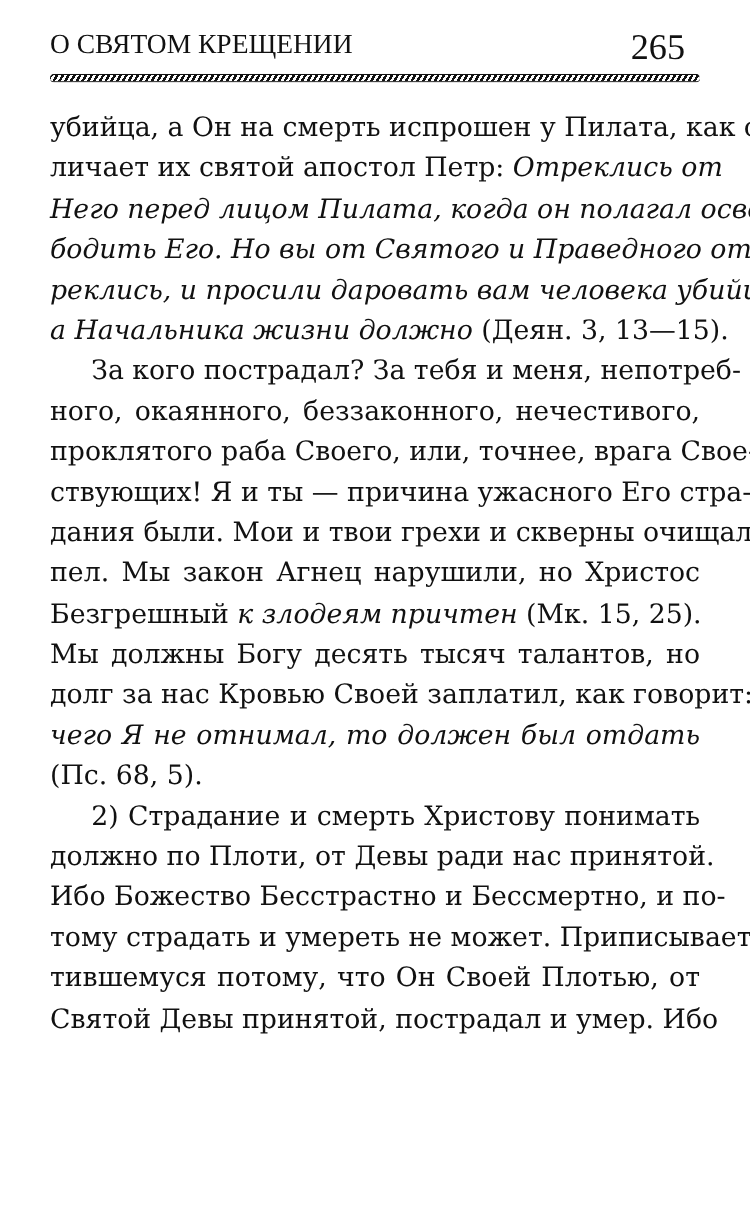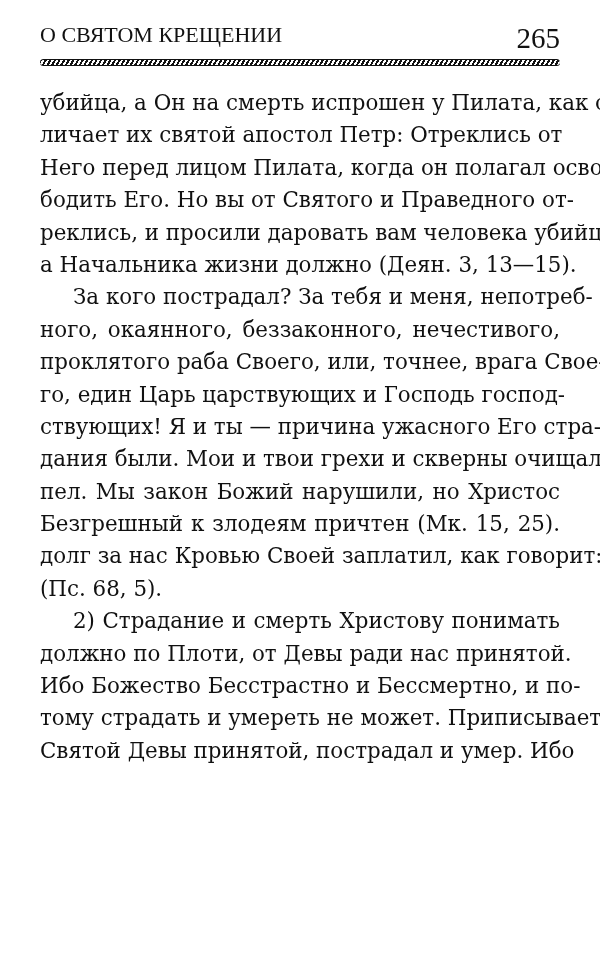--- a/index.html
+++ b/index.html
@@ -1,27 +1,27 @@
 <!DOCTYPE html>
 <html><head>
 <meta charset="utf-8">
 <style>
   html, body { margin: 0; padding: 0; background: #ffffff; }
   body { width: 600px; height: 971px; position: relative; overflow: hidden; color: #111; font-family: "DejaVu Serif", serif; }
-  .header { position: absolute; left: 40px; right: 40px; top: 22px; height: 24px; }
+  .header { position: absolute; left: 40px; right: 52px; top: 22px; height: 24px; }
   .running-title { position: absolute; left: 0; top: 0; font-family: "Liberation Serif", serif; font-size: 22px; letter-spacing: 0px; }
   .page-number { position: absolute; right: 0; top: 0; font-family: "Liberation Serif", serif; font-size: 29px; }
   .rule { position: absolute; left: 40px; right: 40px; top: 59px; height: 7px;
     background: repeating-linear-gradient(120deg, #111 0px, #111 2px, #fff 2px, #fff 4px);
     border-top: 1px solid #111; border-bottom: 1px solid #111; border-radius: 4px; box-sizing: border-box; }
   .body-text { position: absolute; left: 40px; width: 520px; top: 87px; font-size: 21.4px; line-height: 32.4px; }
   .line { display: block; white-space: nowrap; text-align: justify; text-align-last: justify; height: 32.4px; }
   .line.last { text-align-last: left; }
   .line.indent { padding-left: 33px; }
-  .i { }
+  .i { font-style: italic; }
 </style>
 </head>
 <body>
 
 <div class="header">
   <span class="running-title">О СВЯТОМ КРЕЩЕНИИ</span>
   <span class="page-number">265</span>
 </div>
 <div class="rule"></div>
 
@@ -31,28 +31,30 @@
       <span class="line"><span>личает их святой апостол Петр: </span><span class="i">Отреклись от</span></span>
       <span class="line"><span class="i">Него перед лицом Пилата, когда он полагал осво-</span></span>
       <span class="line"><span class="i">бодить Его. Но вы от Святого и Праведного от-</span></span>
       <span class="line"><span class="i">реклись, и просили даровать вам человека убийцу,</span></span>
       <span class="line last"><span class="i">а Начальника жизни должно</span><span> (Деян. 3, 13—15).</span></span>
     </div>
     <div>
       <span class="line indent"><span>За кого пострадал? За тебя и меня, непотреб-</span></span>
       <span class="line"><span>ного, окаянного, беззаконного, нечестивого,</span></span>
       <span class="line"><span>проклятого раба Своего, или, точнее, врага Свое-</span></span>
-      <span class="line"><span>го, един Царь царствующих и Господь господ-</span></span>
       <span class="line"><span>ствующих! Я и ты — причина ужасного Его стра-</span></span>
       <span class="line"><span>дания были. Мои и твои грехи и скверны очищал</span></span>
-      <span class="line"><span>пел. Мы закон Божий нарушили, но Христос</span></span>
+      <span class="line"><span>пел. Мы закон Агнец нарушили, но Христос</span></span>
       <span class="line"><span>Безгрешный </span><span class="i">к злодеям причтен</span><span> (Мк. 15, 25).</span></span>
+      <span class="line"><span>Мы должны Богу десять тысяч талантов, но</span></span>
       <span class="line"><span>долг за нас Кровью Своей заплатил, как говорит:</span></span>
+      <span class="line"><span class="i">чего Я не отнимал, то должен был отдать</span></span>
       <span class="line last"><span>(Пс. 68, 5).</span></span>
     </div>
     <div>
       <span class="line indent"><span>2) Страдание и смерть Христову понимать</span></span>
       <span class="line"><span>должно по Плоти, от Девы ради нас принятой.</span></span>
       <span class="line"><span>Ибо Божество Бесстрастно и Бессмертно, и по-</span></span>
       <span class="line"><span>тому страдать и умереть не может. Приписывает-</span></span>
+      <span class="line"><span>тившемуся потому, что Он Своей Плотью, от</span></span>
       <span class="line last"><span>Святой Девы принятой, пострадал и умер. Ибо</span></span>
     </div>
   </div>
 
 </body></html>

